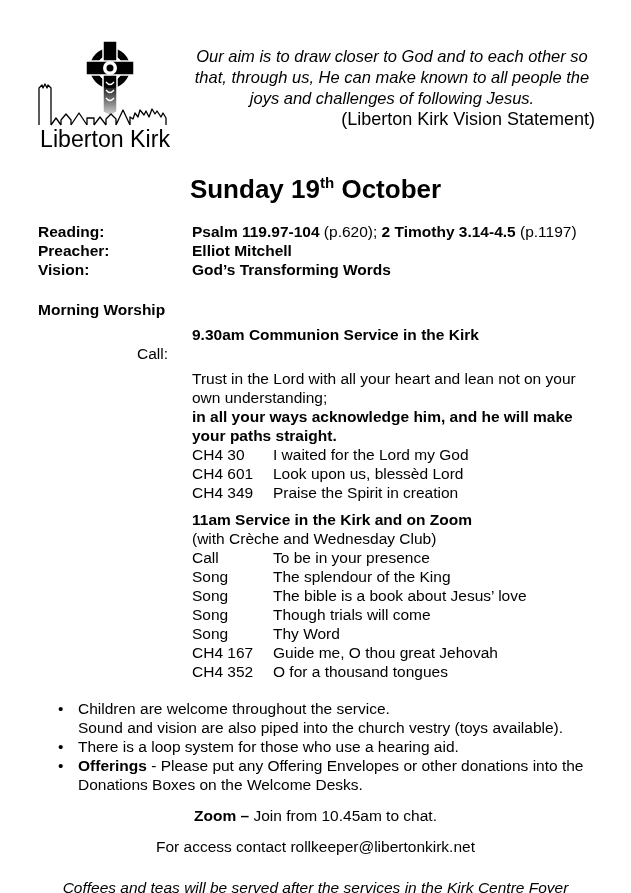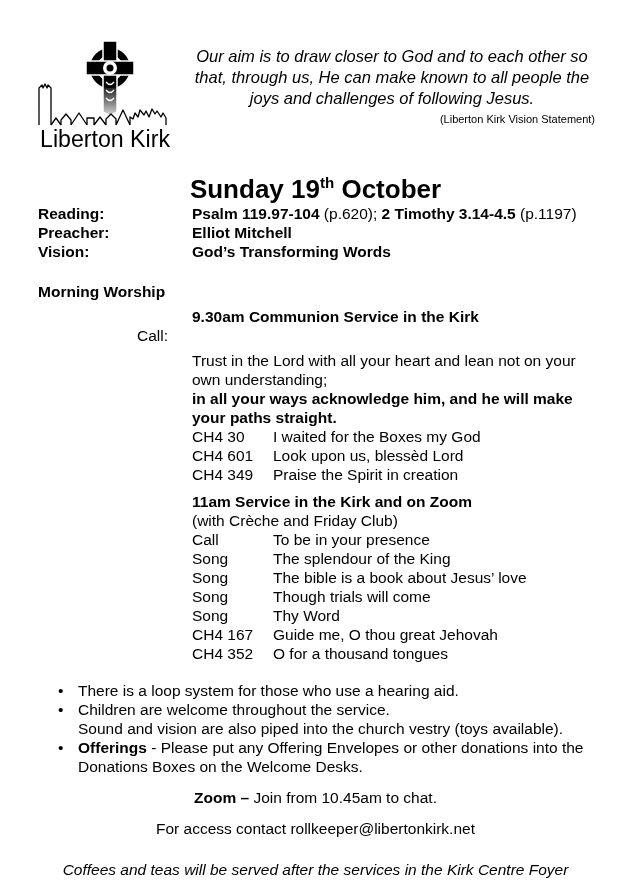--- a/index.html
+++ b/index.html
@@ -11,28 +11,28 @@
     font-size:15.5px; line-height:19px;
     overflow:hidden;
     box-sizing:border-box;
   }
   .bold { font-weight:bold; }
   
   .masthead { display:flex; padding:40px 30px 0 38px; }
   .logo { width:135px; flex:0 0 135px; }
   .vision { flex:1; margin-left:10px; padding-top:6px;
     font-style:italic; font-size:16.5px; line-height:21px; text-align:center; }
-  .vision-attr { font-style:normal; font-size:11px; line-height:16px;
+  .vision-attr { font-style:normal; font-size:18px; line-height:16px;
     text-align:right; margin:2px 6px 0 0; }
   
   .title { margin:12px 0 0 0; text-align:center;
     font-size:26px; line-height:30px; font-weight:bold; }
   .title sup { font-size:0.58em; }
   
-  .details { padding-left:38px; }
+  .details { margin-top:18px; padding-left:38px; }
   .drow { display:flex; }
   .dlabel { width:154px; flex:0 0 154px; font-weight:bold; }
   .dvalue { flex:1; }
   
   .service { margin-top:21px; padding-left:38px; }
   .srow { display:flex; align-items:flex-start; }
   .slabel { width:154px; flex:0 0 154px; box-sizing:border-box; }
   .slabel.right { text-align:right; padding-right:24px; }
   .svalue { flex:1;margin-top:25px; }
   .call-value { width:404px; }
@@ -118,35 +118,35 @@
     <div class="srow">
       <div class="slabel right">Call:</div>
       <div class="svalue">
         <span class="call-value" style="display:block">Trust in the Lord with all your heart and lean not on your own understanding;</span>
         <span class="call-bold">in all your ways acknowledge him, and he will make your paths straight.</span>
       </div>
     </div>
     <div class="songs">
       <div class="song-row">
         <div class="song-code">CH4 30</div>
-        <div class="song-title">I waited for the Boxes my God</div>
+        <div class="song-title">I waited for the Lord my God</div>
       </div>
       <div class="song-row">
         <div class="song-code">CH4 601</div>
         <div class="song-title">Look upon us, blessèd Lord</div>
       </div>
       <div class="song-row">
         <div class="song-code">CH4 349</div>
         <div class="song-title">Praise the Spirit in creation</div>
       </div>
     </div>
 
     <div class="eleven-block">
       <div class="bold">11am Service in the Kirk and on Zoom</div>
-      <div>(with Crèche and Friday Club)</div>
+      <div>(with Crèche and Wednesday Club)</div>
       <div class="song-row">
         <div class="song-code">Call</div>
         <div class="song-title">To be in your presence</div>
       </div>
       <div class="song-row">
         <div class="song-code">Song</div>
         <div class="song-title">The splendour of the King</div>
       </div>
       <div class="song-row">
         <div class="song-code">Song</div>
@@ -165,25 +165,25 @@
         <div class="song-title">Guide me, O thou great Jehovah</div>
       </div>
       <div class="song-row">
         <div class="song-code">CH4 352</div>
         <div class="song-title">O for a thousand tongues</div>
       </div>
     </div>
   </div>
 
   <ul class="bullets">
-    <li>There is a loop system for those who use a hearing aid.</li>
     <li>
       <div>Children are welcome throughout the service.</div>
       <div>Sound and vision are also piped into the church vestry (toys available).</div>
     </li>
+    <li>There is a loop system for those who use a hearing aid.</li>
     <li><span class="bold">Offerings</span><span> - Please put any Offering Envelopes or other donations into the Donations Boxes on the Welcome Desks.</span></li>
   </ul>
 
   <div class="zoom-note">
     <p><span class="bold">Zoom –</span><span> Join from 10.45am to chat.</span></p>
     <p>For access contact rollkeeper@libertonkirk.net</p>
   </div>
 
   <p class="coffees">Coffees and teas will be served after the services in the Kirk Centre Foyer</p>
   <p class="cafe">6.30pm - Café Church in Liberton Kirk Centre</p>

